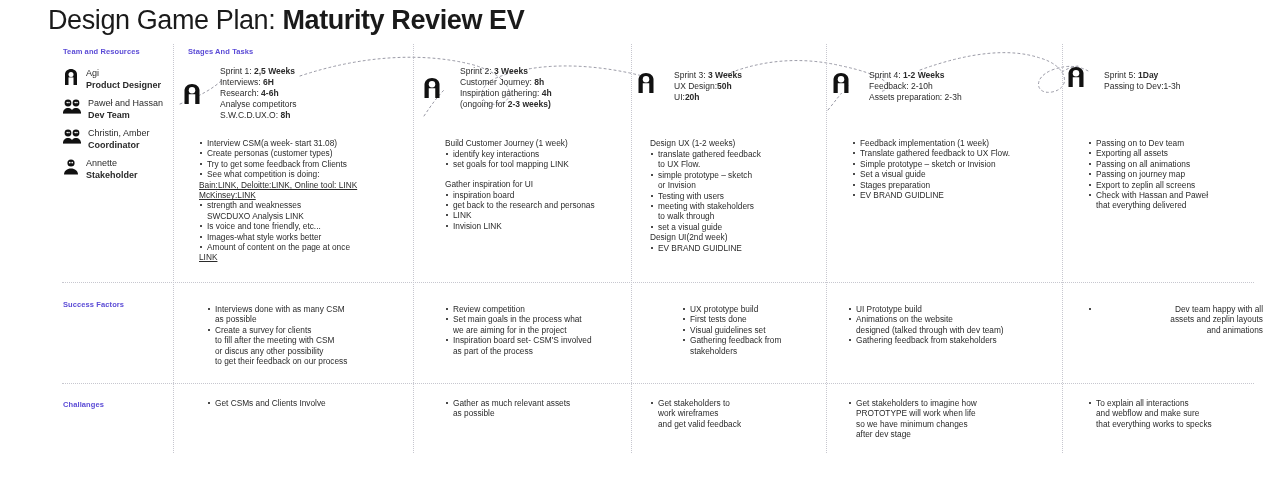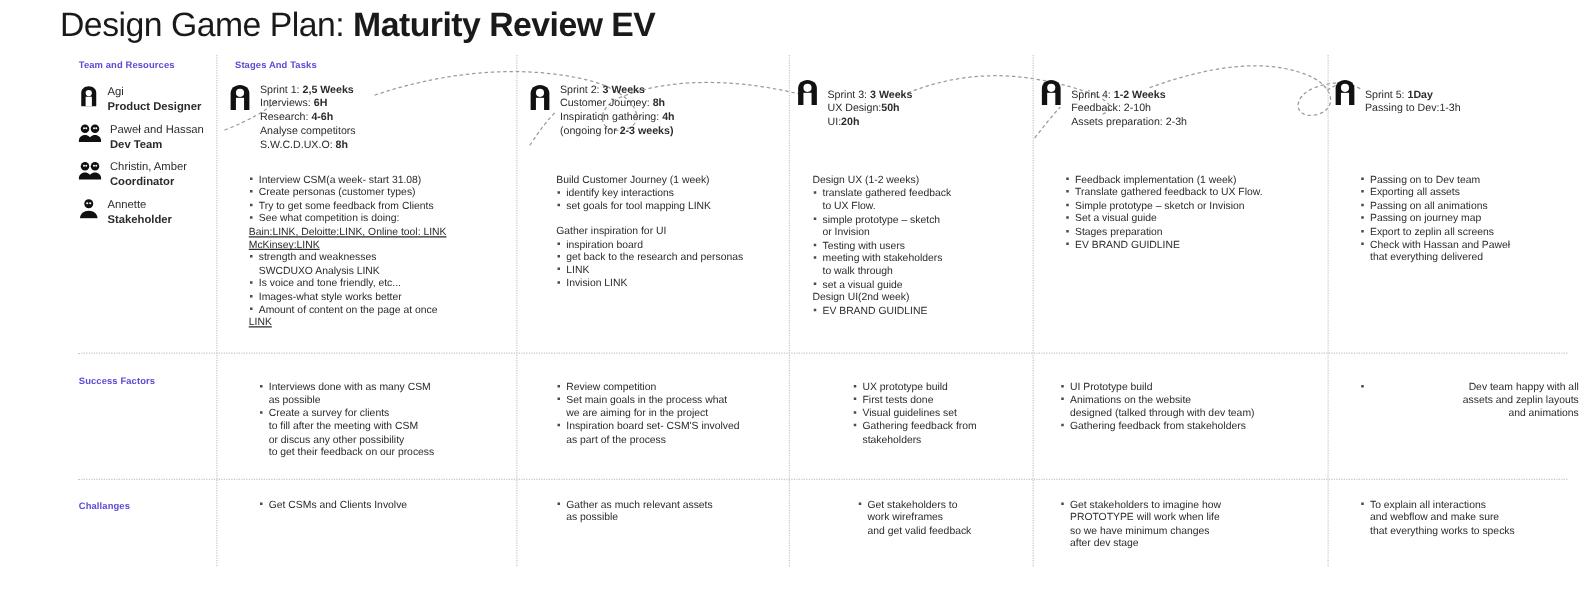--- a/index.html
+++ b/index.html
@@ -34,21 +34,21 @@
     letter-spacing:.1px;white-space:nowrap;
   }
 
   
   .person{position:absolute;display:flex;align-items:flex-start;gap:7px;}
   .person .txt{font-size:9px;line-height:11.5px;color:#2b2b2b;white-space:nowrap;}
   .person .txt .role{font-weight:700;display:block;}
   .ico{flex:0 0 auto;display:block;}
 
   
-  .sprint{position:absolute;display:flex;align-items:flex-start;gap:6px;}
+  .sprint{position:absolute;display:flex;align-items:center;gap:18px;}
   .sprint .head{font-size:8.5px;line-height:11px;color:#2b2b2b;white-space:nowrap;}
   .sprint .head b{font-weight:700;}
 
   
   .block{position:absolute;font-size:8.3px;line-height:10.4px;color:#2b2b2b;}
   .block .lead{display:block;white-space:nowrap;margin-bottom:.5px;}
   .block ul{list-style:none;margin:0;padding:0;}
   .block li{
     position:relative;padding-left:8px;margin:0;white-space:pre-line;
   }
@@ -301,21 +301,21 @@
   <div class="block" style="left:682px;top:304px;width:185px;">
     <ul>
       <li>UX prototype build</li>
       <li>First tests done</li>
       <li>Visual guidelines set</li>
       <li>Gathering feedback from
 stakeholders</li>
     </ul>
   </div>
 
-  <div class="block" style="left:650px;top:398px;width:185px;margin-left:36px;">
+  <div class="block" style="left:650px;top:398px;width:185px;">
     <ul>
       <li>Get stakeholders  to
 work  wireframes
 and get valid feedback</li>
     </ul>
   </div>
 
   <div class="sprint" style="left:831px;top:62px;">
     <span>
       <svg class="ico" width="20" height="24" viewBox="0 0 16 18">

